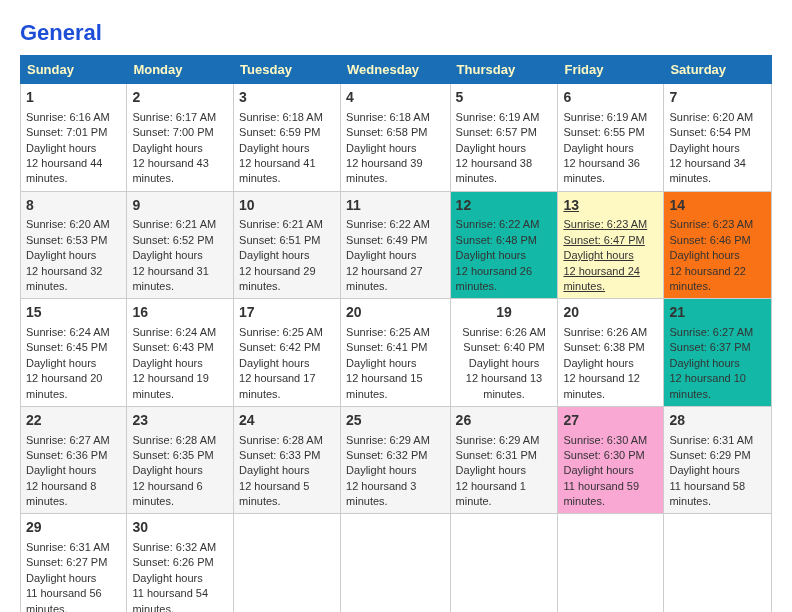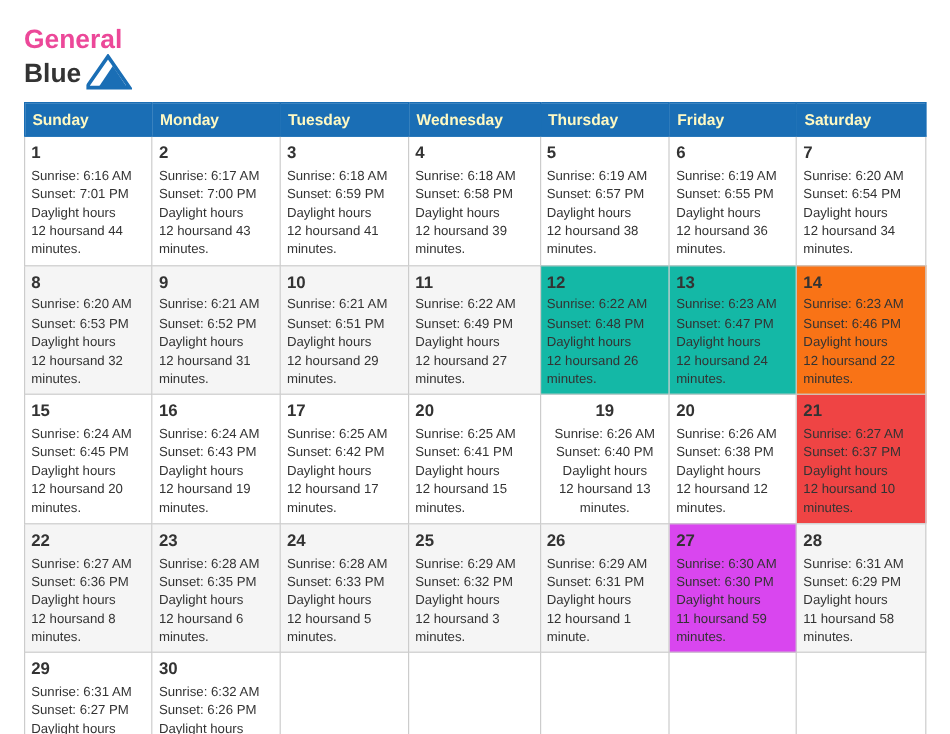--- a/index.html
+++ b/index.html
@@ -76,28 +76,21 @@
     }
     td.empty { background: #f0f0f0; }
   </style>
 </head>
 <body>
 
 <div class="header">
   <div class="logo">
     <div>
       <div style="font-size:22px;font-weight:bold;color:#333;line-height:1.15;">
-        <span style="color:#ec4899;text-align:right;">General</span>
-      </div>
-      <div style="font-size:22px;font-weight:bold;color:#333;line-height:1.15;display:flex;align-items:center;">
-        <span>Blue</span>
-        <svg width="38" height="30" viewBox="0 0 38 30" style="margin-left:4px;">
-          <polygon points="0,28 18,2 36,28" fill="none" stroke="#1a6eb5" stroke-width="3"></polygon>
-          <polygon points="10,28 22,10 34,28" fill="#1a6eb5"></polygon>
-        </svg>
+        <span style="color:#1d4ed8;text-align:right;">General</span>
       </div>
     </div>
   </div>
   <div class="title-block">
     <div class="month-title"></div>
     <div class="location"></div>
   </div>
 </div>
 
 <table>
@@ -121,39 +114,39 @@
         <td style="background-color: rgb(255, 255, 255);"><span class="day-num">5</span><span class="day-info">Sunrise: 6:19 AM<br>Sunset: 6:57 PM<br>Daylight hours<br>12 hoursand 38 minutes.</span></td>
         <td style="background-color: rgb(255, 255, 255);"><span class="day-num">6</span><span class="day-info">Sunrise: 6:19 AM<br>Sunset: 6:55 PM<br>Daylight hours<br>12 hoursand 36 minutes.</span></td>
         <td style="background-color: rgb(255, 255, 255);"><span class="day-num">7</span><span class="day-info">Sunrise: 6:20 AM<br>Sunset: 6:54 PM<br>Daylight hours<br>12 hoursand 34 minutes.</span></td>
       </tr>
       <tr>
         <td style="background-color: rgb(245, 245, 245);"><span class="day-num">8</span><span class="day-info">Sunrise: 6:20 AM<br>Sunset: 6:53 PM<br>Daylight hours<br>12 hoursand 32 minutes.</span></td>
         <td style="background-color: rgb(245, 245, 245);"><span class="day-num">9</span><span class="day-info">Sunrise: 6:21 AM<br>Sunset: 6:52 PM<br>Daylight hours<br>12 hoursand 31 minutes.</span></td>
         <td style="background-color: rgb(245, 245, 245);"><span class="day-num">10</span><span class="day-info">Sunrise: 6:21 AM<br>Sunset: 6:51 PM<br>Daylight hours<br>12 hoursand 29 minutes.</span></td>
         <td style="background-color: rgb(245, 245, 245);"><span class="day-num">11</span><span class="day-info">Sunrise: 6:22 AM<br>Sunset: 6:49 PM<br>Daylight hours<br>12 hoursand 27 minutes.</span></td>
         <td style="background-color: #14b8a6;"><span class="day-num">12</span><span class="day-info">Sunrise: 6:22 AM<br>Sunset: 6:48 PM<br>Daylight hours<br>12 hoursand 26 minutes.</span></td>
-        <td style="background-color: #14b8a6;"><span class="day-num">13</span><span class="day-info">Sunrise: 6:23 AM<br>Sunset: 6:47 PM<br>Daylight hours<br>12 hoursand 24 minutes.</span></td>
+        <td style="background-color: #fef9c3; text-decoration: underline;"><span class="day-num">13</span><span class="day-info">Sunrise: 6:23 AM<br>Sunset: 6:47 PM<br>Daylight hours<br>12 hoursand 24 minutes.</span></td>
         <td style="background-color: #f97316;"><span class="day-num">14</span><span class="day-info">Sunrise: 6:23 AM<br>Sunset: 6:46 PM<br>Daylight hours<br>12 hoursand 22 minutes.</span></td>
       </tr>
       <tr>
         <td style="background-color: rgb(255, 255, 255);"><span class="day-num">15</span><span class="day-info">Sunrise: 6:24 AM<br>Sunset: 6:45 PM<br>Daylight hours<br>12 hoursand 20 minutes.</span></td>
         <td style="background-color: rgb(255, 255, 255);"><span class="day-num">16</span><span class="day-info">Sunrise: 6:24 AM<br>Sunset: 6:43 PM<br>Daylight hours<br>12 hoursand 19 minutes.</span></td>
         <td style="background-color: rgb(255, 255, 255);"><span class="day-num">17</span><span class="day-info">Sunrise: 6:25 AM<br>Sunset: 6:42 PM<br>Daylight hours<br>12 hoursand 17 minutes.</span></td>
         <td style="background-color: rgb(255, 255, 255);"><span class="day-num">20</span><span class="day-info">Sunrise: 6:25 AM<br>Sunset: 6:41 PM<br>Daylight hours<br>12 hoursand 15 minutes.</span></td>
         <td style="background-color: rgb(255, 255, 255); text-align: center;"><span class="day-num">19</span><span class="day-info">Sunrise: 6:26 AM<br>Sunset: 6:40 PM<br>Daylight hours<br>12 hoursand 13 minutes.</span></td>
         <td style="background-color: rgb(255, 255, 255);"><span class="day-num">20</span><span class="day-info">Sunrise: 6:26 AM<br>Sunset: 6:38 PM<br>Daylight hours<br>12 hoursand 12 minutes.</span></td>
-        <td style="background-color: #ef4444;"><span class="day-num">21</span><span class="day-info">Sunrise: 6:27 AM<br>Sunset: 6:37 PM<br>Daylight hours<br>12 hoursand 10 minutes.</span></td>
+        <td style="background-color: #14b8a6;"><span class="day-num">21</span><span class="day-info">Sunrise: 6:27 AM<br>Sunset: 6:37 PM<br>Daylight hours<br>12 hoursand 10 minutes.</span></td>
       </tr>
       <tr>
         <td style="background-color: rgb(245, 245, 245);"><span class="day-num">22</span><span class="day-info">Sunrise: 6:27 AM<br>Sunset: 6:36 PM<br>Daylight hours<br>12 hoursand 8 minutes.</span></td>
         <td style="background-color: rgb(245, 245, 245);"><span class="day-num">23</span><span class="day-info">Sunrise: 6:28 AM<br>Sunset: 6:35 PM<br>Daylight hours<br>12 hoursand 6 minutes.</span></td>
         <td style="background-color: rgb(245, 245, 245);"><span class="day-num">24</span><span class="day-info">Sunrise: 6:28 AM<br>Sunset: 6:33 PM<br>Daylight hours<br>12 hoursand 5 minutes.</span></td>
         <td style="background-color: rgb(245, 245, 245);"><span class="day-num">25</span><span class="day-info">Sunrise: 6:29 AM<br>Sunset: 6:32 PM<br>Daylight hours<br>12 hoursand 3 minutes.</span></td>
         <td style="background-color: rgb(245, 245, 245);"><span class="day-num">26</span><span class="day-info">Sunrise: 6:29 AM<br>Sunset: 6:31 PM<br>Daylight hours<br>12 hoursand 1 minute.</span></td>
-        <td style="background-color: #d946ef; margin-left: 48px;"><span class="day-num">27</span><span class="day-info">Sunrise: 6:30 AM<br>Sunset: 6:30 PM<br>Daylight hours<br>11 hoursand 59 minutes.</span></td>
+        <td style="background-color: #f9a8d4; margin-left: 48px;"><span class="day-num">27</span><span class="day-info">Sunrise: 6:30 AM<br>Sunset: 6:30 PM<br>Daylight hours<br>11 hoursand 59 minutes.</span></td>
         <td style="background-color: rgb(245, 245, 245); margin-top: 32px;"><span class="day-num">28</span><span class="day-info">Sunrise: 6:31 AM<br>Sunset: 6:29 PM<br>Daylight hours<br>11 hoursand 58 minutes.</span></td>
       </tr>
       <tr>
         <td style="background-color: rgb(255, 255, 255);"><span class="day-num">29</span><span class="day-info">Sunrise: 6:31 AM<br>Sunset: 6:27 PM<br>Daylight hours<br>11 hoursand 56 minutes.</span></td>
         <td style="background-color: rgb(255, 255, 255);"><span class="day-num">30</span><span class="day-info">Sunrise: 6:32 AM<br>Sunset: 6:26 PM<br>Daylight hours<br>11 hoursand 54 minutes.</span></td>
         <td class="empty"></td>
         <td class="empty"></td>
         <td class="empty"></td>
         <td class="empty"></td>
         <td class="empty"></td>

